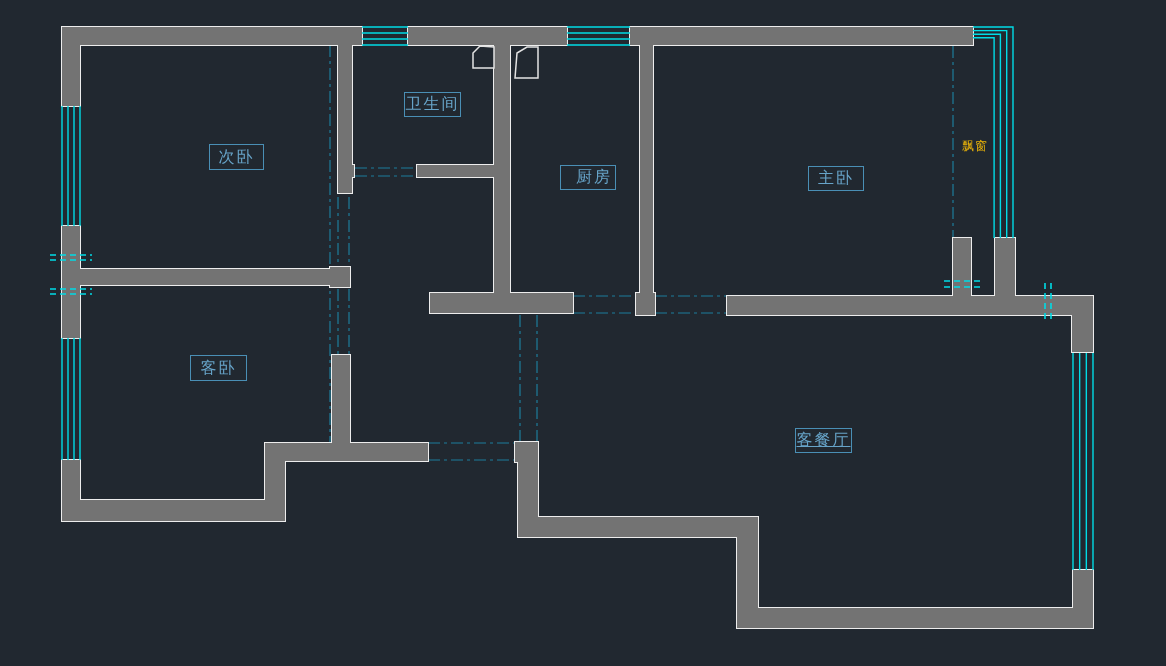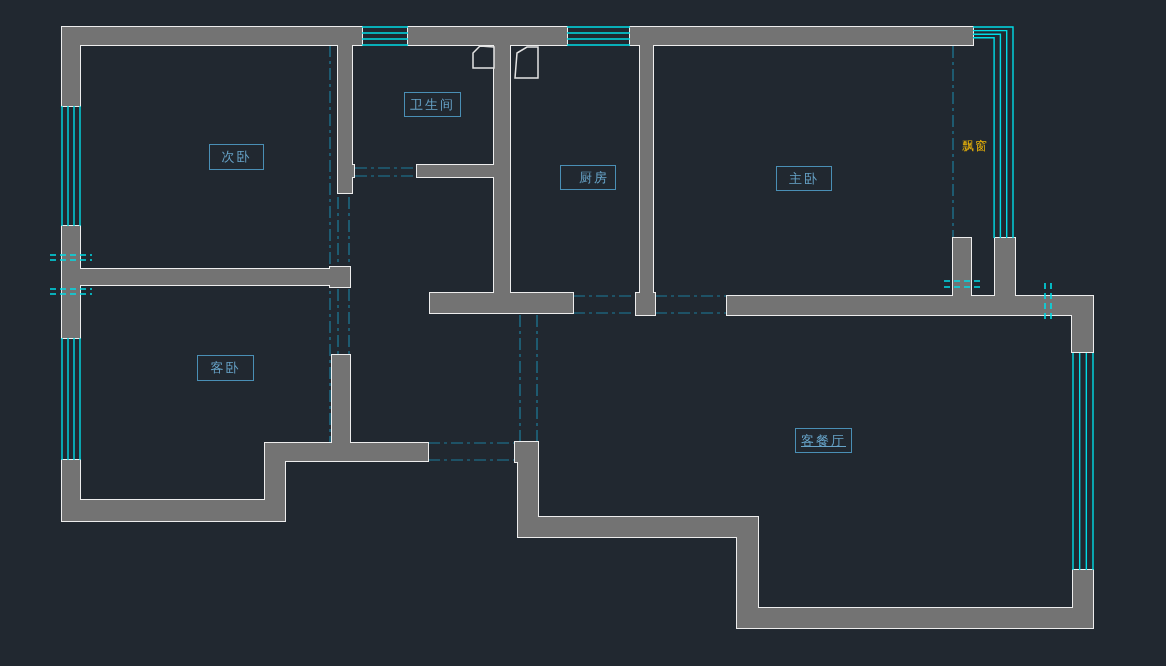--- a/index.html
+++ b/index.html
@@ -8,21 +8,21 @@
     width:1166px;height:666px;
     background:#212830;
     overflow:hidden;
     font-family:"DejaVu Sans",sans-serif;
   }
   .plan svg{position:absolute;left:0;top:0;}
   .room-label{
     position:absolute;
     display:flex;align-items:center;justify-content:center;
     box-sizing:border-box;
-    font-size:13px;
+    font-size:16px;
     letter-spacing:2px;
     color:#67a4c9;
     border:1px solid #4a8fb5;
     white-space:nowrap;
     user-select:none;
   }
   .room-label.no-box{
     border:none;
     color:#eab308;
     font-size:12px;
@@ -138,17 +138,17 @@
       <line x1="50" y1="294" x2="92" y2="294" stroke="#00dce6" stroke-width="1.6" stroke-dasharray="6 4"></line>
       <line x1="944" y1="281" x2="984" y2="281" stroke="#00dce6" stroke-width="1.6" stroke-dasharray="6 4"></line>
       <line x1="944" y1="287" x2="984" y2="287" stroke="#00dce6" stroke-width="1.6" stroke-dasharray="6 4"></line>
       <line x1="1045" y1="283" x2="1045" y2="322" stroke="#00dce6" stroke-width="1.6" stroke-dasharray="6 4"></line>
       <line x1="1051" y1="283" x2="1051" y2="322" stroke="#00dce6" stroke-width="1.6" stroke-dasharray="6 4"></line>
     </svg>
 
   <div class="room-label" style="left: 209px; top: 144px; width: 55px; height: 26px;">次卧</div>
   <div class="room-label" style="left: 404px; top: 92px; width: 57px; height: 25px;">卫生间</div>
   <div class="room-label" style="left: 560px; top: 165px; width: 56px; height: 25px; padding-left: 12px;">厨房</div>
-  <div class="room-label" style="left: 776px; top: 166px; width: 56px; height: 25px;">主卧</div>
-  <div class="room-label" style="left: 190px; top: 355px; width: 57px; height: 26px; margin-left: 7px;">客卧</div>
+  <div class="room-label" style="left: 808px; top: 166px; width: 56px; height: 25px;">主卧</div>
+  <div class="room-label" style="left: 190px; top: 355px; width: 57px; height: 26px;">客卧</div>
   <div class="room-label" style="left: 795px; top: 428px; width: 57px; height: 25px; text-decoration: underline;">客餐厅</div>
   <div class="room-label no-box" style="left: 957px; top: 136px; width: 36px; height: 20px;">飘窗</div>
 </div>
 
 </body></html>

